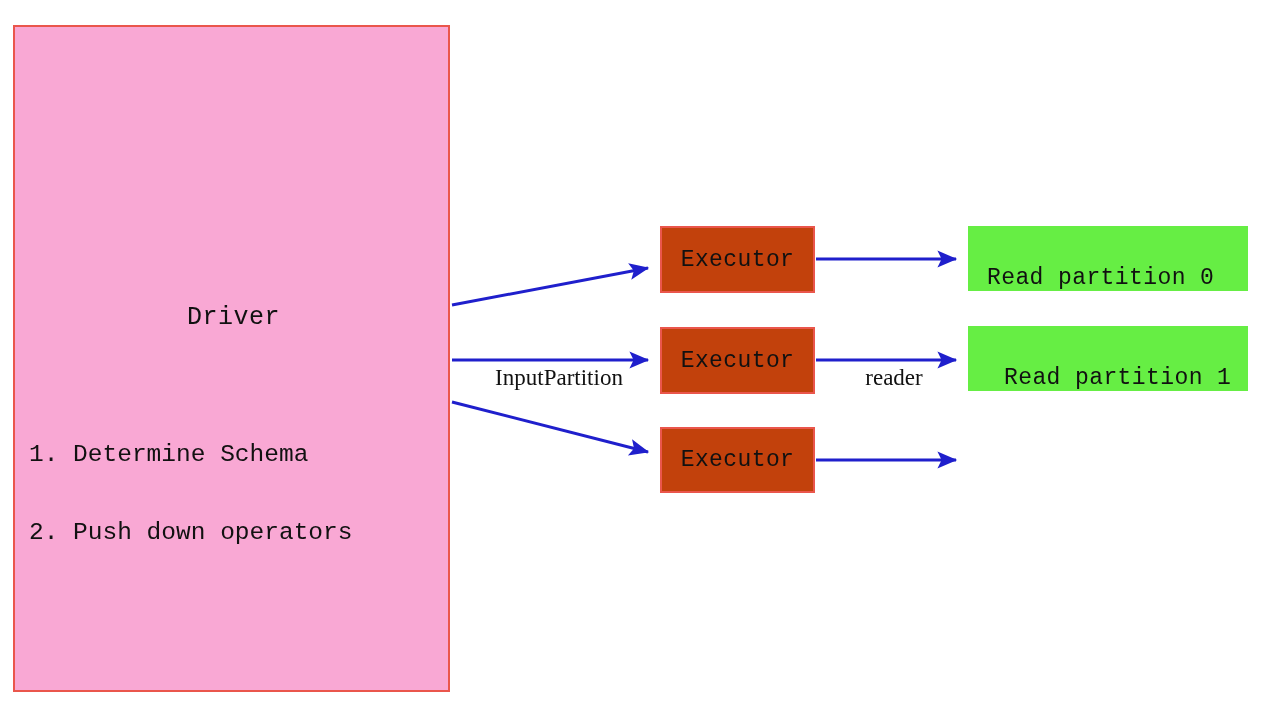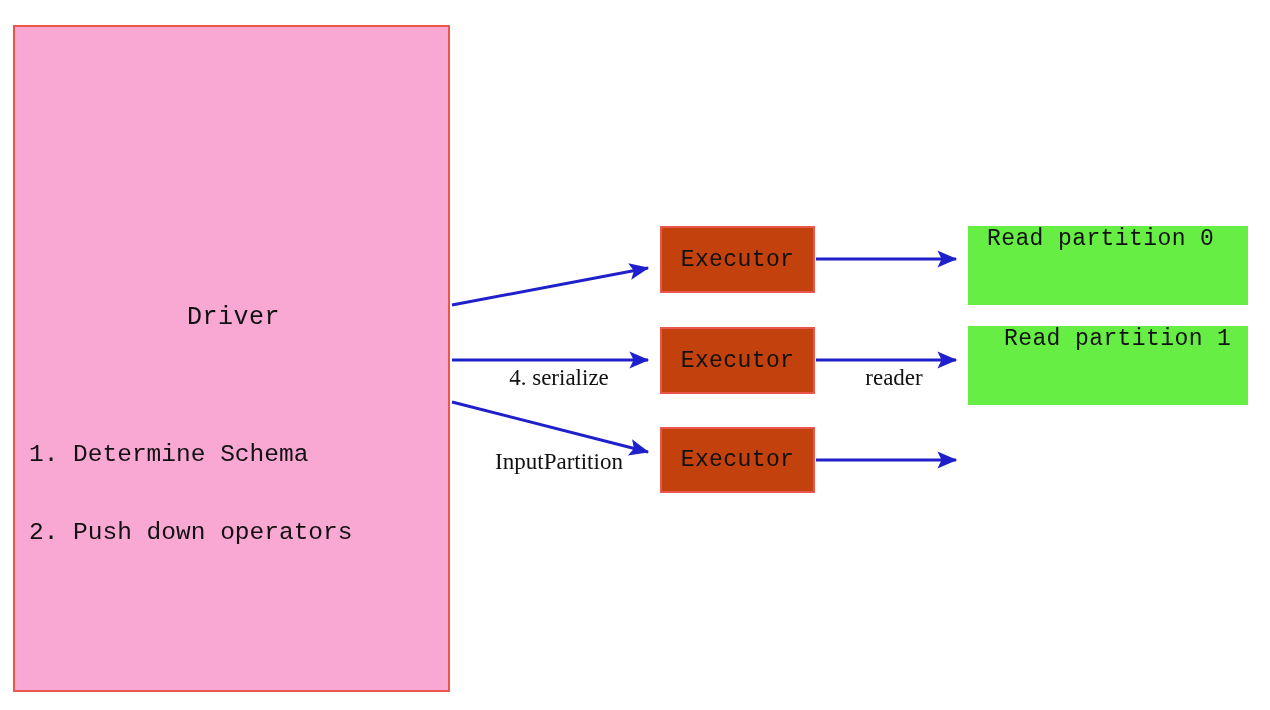--- a/index.html
+++ b/index.html
@@ -71,24 +71,24 @@
   }
   #executor-0 { left: 660px; top: 226px; width: 155px; height: 67px; }
   #executor-1 { left: 660px; top: 327px; width: 155px; height: 67px; }
   #executor-2 { left: 660px; top: 427px; width: 155px; height: 66px; }
 
   
   .partition-box {
     position: absolute;
     left: 968px;
     width: 280px;
-    height: 79px;
+    height: 65px;
     background: var(--green, #66ee44);
     display: flex;
-    align-items: flex-start;
+    align-items: flex-end;
     box-sizing: border-box;
     padding-left: 19px;
   }
   .partition-label {
     font-family: "Liberation Mono", "DejaVu Sans Mono", monospace;
     font-size: 23px;
     color: #111111;
     letter-spacing: 0.4px;
     white-space: pre;
   }
@@ -141,21 +141,20 @@
   </div>
 
   <div class="partition-box" id="partition-0">
     <span class="partition-label">Read partition 0</span>
   </div>
   <div class="partition-box" id="partition-1">
     <span class="partition-label">Read partition 1</span>
   </div>
 
   <div class="edge-label" id="edge-label-serialize">
-    <div>4. serialize</div>
     <div>InputPartition</div>
   </div>
   <div class="edge-label" id="edge-label-create">
     <div>reader</div>
   </div>
 
   <svg id="arrow-layer" viewBox="0 0 1270 710">
     <defs>
       <marker id="arrowhead" markerWidth="7" markerHeight="7" refX="6.2" refY="3.2" orient="auto" markerUnits="strokeWidth">
         <path d="M0,0.4 L6.6,3.2 L0,6.0 L1.4,3.2 Z" fill="#1f1fcc"></path>

